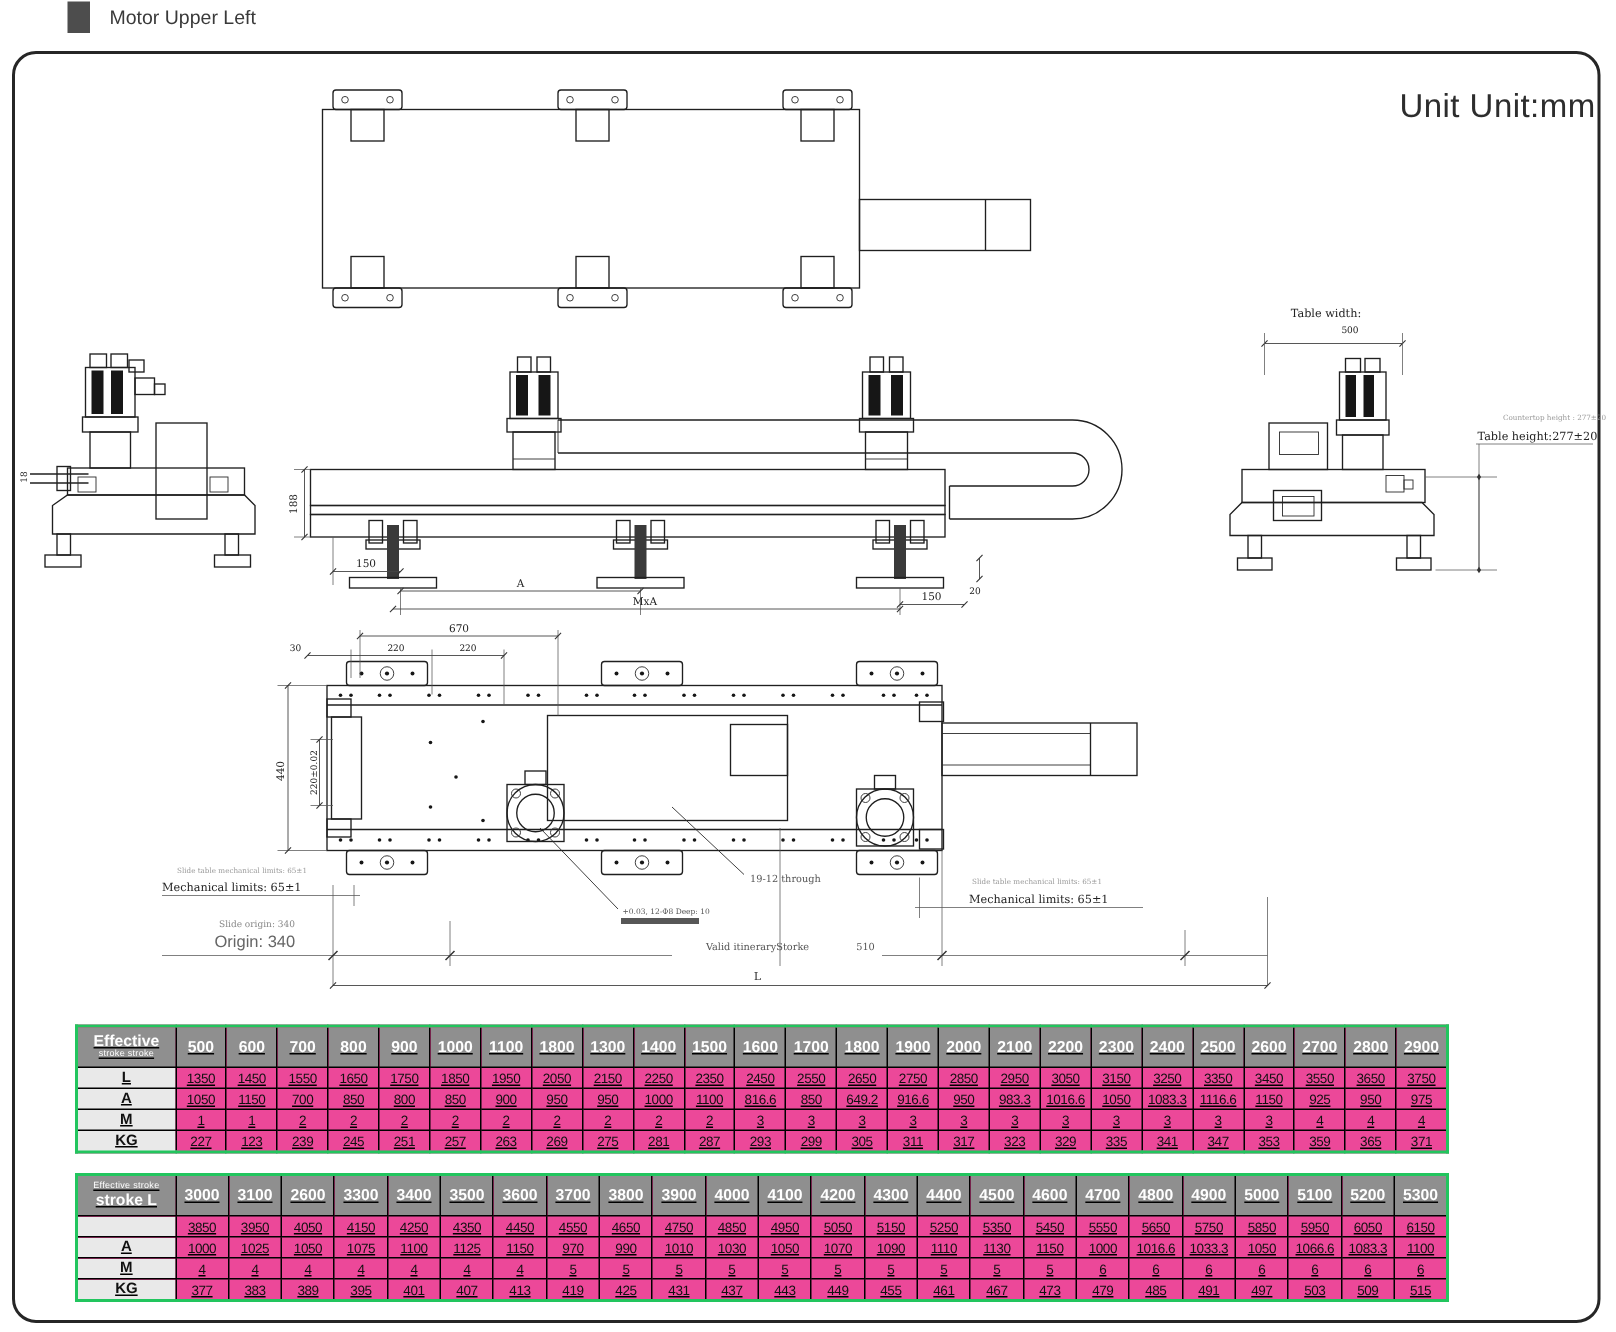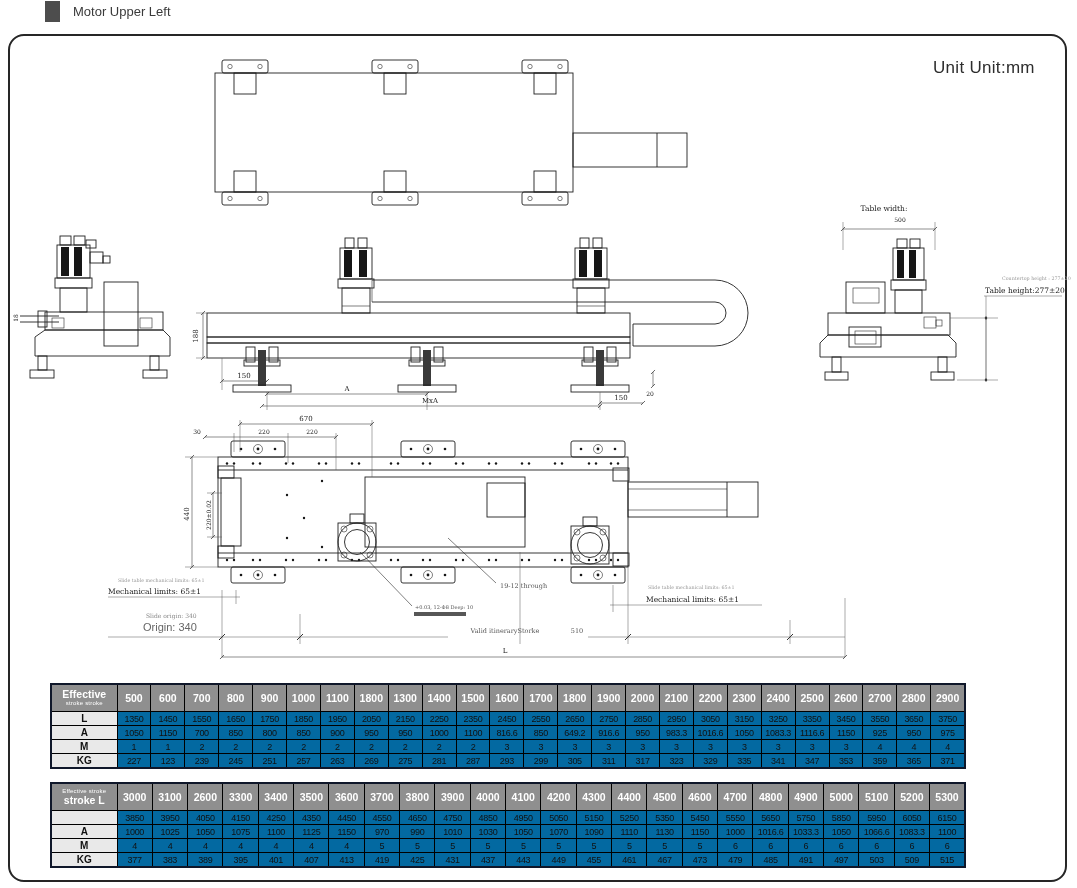--- a/index.html
+++ b/index.html
@@ -3,40 +3,40 @@
 <meta charset="utf-8">
 <style>
   html,body{margin:0;padding:0;}
   body{width:1077px;height:888px;position:relative;background:#fff;
        font-family:"Liberation Sans",sans-serif;overflow:hidden;}
   .title-bar{position:absolute;left:10px;top:1px;display:flex;align-items:center;margin-left:35px;}
   .title-square{width:15px;height:21px;background:#4d4d4d;margin-right:13px;}
   .title-text{font-size:13px;color:#3a3a3a;}
   .panel{position:absolute;left:8px;top:34px;width:1055px;height:844px;
          border:2px solid #262626;border-radius:16px;background:#fff;}
-  .unit-label{position:absolute;left:933px;top:58px;font-size:17px;color:#2d2d2d;letter-spacing:.3px;}
+  .unit-label{position:absolute;left:933px;top:58px;font-size:22px;color:#2d2d2d;letter-spacing:.3px;}
   svg.drawing{position:absolute;left:0;top:0;}
   svg .ln{stroke:#1f1f1f;stroke-width:.9;fill:none;}
   svg .thin{stroke:#2a2a2a;stroke-width:.6;fill:none;}
   svg .dim{stroke:#444;stroke-width:.6;fill:none;marker-start:url(#tick);marker-end:url(#tick);}
   svg .ext{stroke:#555;stroke-width:.5;fill:none;}
   svg .dark{fill:#161616;stroke:none;}
   svg .gry{fill:#3a3a3a;stroke:none;}
   svg text{font-family:"DejaVu Serif",serif;fill:#222;}
   svg .dt{font-size:7px;}
   svg .dt6{font-size:6px;}
   svg .lbl{font-size:7.5px;}
   svg .tiny{font-size:4.8px;fill:#999;}
   svg .note{font-size:6.5px;fill:#555;}
   svg .note5{font-size:5px;fill:#555;}
   svg .origin{font-family:"Liberation Sans",sans-serif;font-size:11px;fill:#666;}
   svg .sorigin{font-size:6px;fill:#888;}
   
   table.dtable{position:absolute;left:50px;width:916px;border-collapse:collapse;
-               table-layout:fixed;background:#0369a1;border:2px solid #0f172a;}
+               table-layout:fixed;background:#ec4899;border:2px solid #22c55e;text-decoration:underline;}
   #t1{top:683px;} #t2{top:782px;}
   .dtable th,.dtable td{border:1px solid #000;padding:0;text-align:center;
                overflow:hidden;white-space:nowrap;vertical-align:middle;}
   .dtable thead th{background:#8f8f8f;color:#fff;height:26px;font-size:10.5px;font-weight:bold;}
   .dtable th.corner{line-height:1.05;}
   .corner .cl-big{font-size:10.5px;font-weight:bold;}
   .corner .cl-small{font-size:6px;font-weight:normal;letter-spacing:.2px;}
   .dtable tbody th{background:#e9e9e9;font-size:10px;font-weight:bold;color:#111;height:13px;}
   .dtable tbody td{font-size:9px;color:#111;height:13px;letter-spacing:-.3px;}
 </style>

